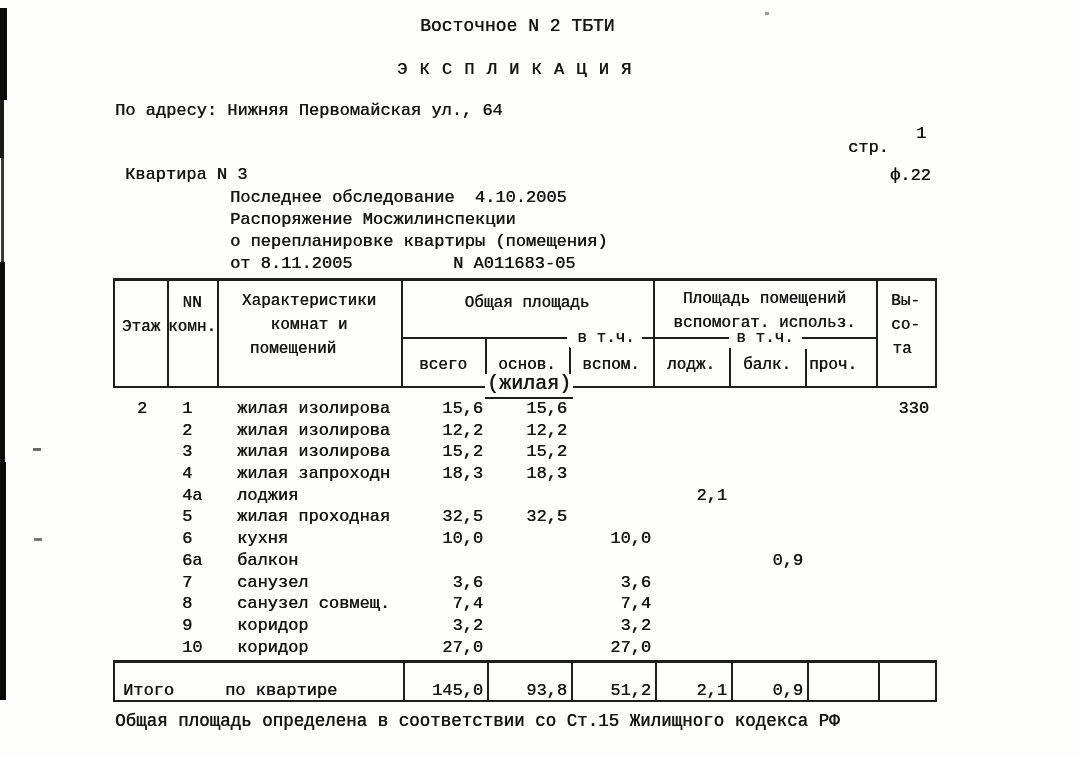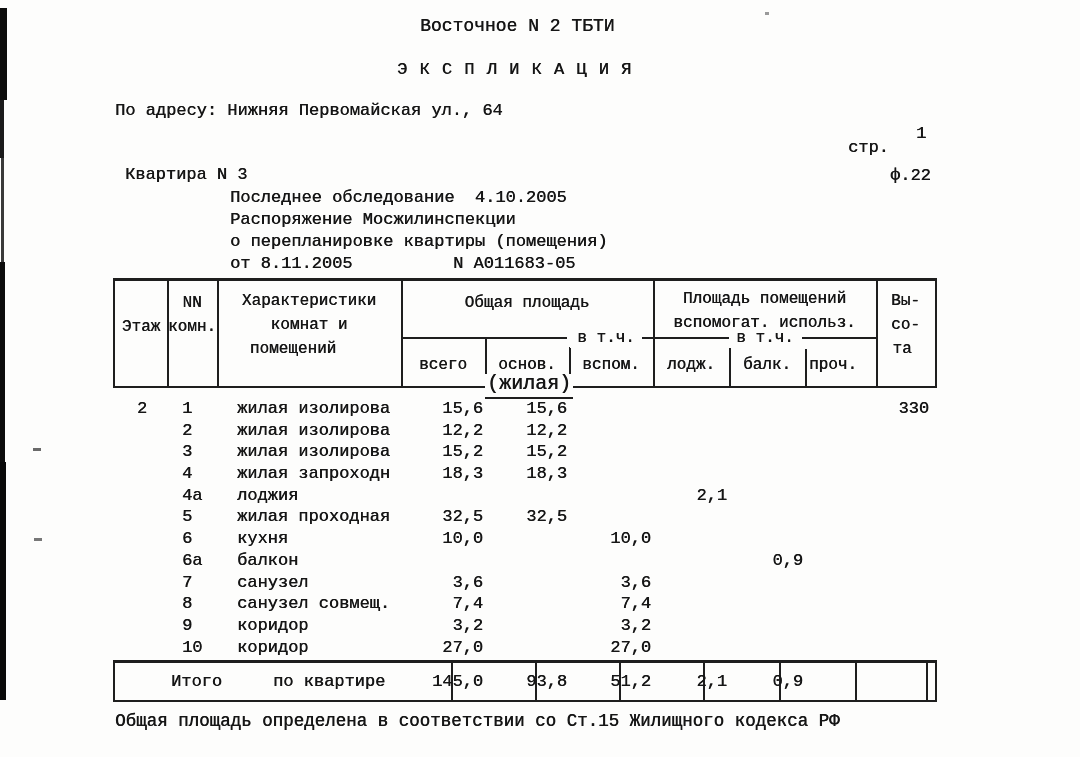--- a/index.html
+++ b/index.html
@@ -38,22 +38,22 @@
   .c-room{padding-left:13px;}
   .c-desc{padding-left:18px;}
   .c-num{text-align:right;padding-right:4px;}
   .c-height{text-align:right;padding-right:6px;}
   .totals{
     position:absolute;left:0;top:382px;width:824px;height:42px;box-sizing:border-box;
     border:2px solid #1e1e1e;border-top-width:3px;
     display:grid;grid-template-columns:288px 84px 84px 84px 76px 76px 71px 57px;
     font-size:17px;align-items:center;
   }
-  .tot-cell{height:100%;display:flex;align-items:center;justify-content:flex-end;
-    padding-right:4px;border-left:2px solid #1e1e1e;box-sizing:border-box;white-space:pre;margin-left:48px;}
+  .tot-cell{height:100%;display:flex;align-items:flex-end;justify-content:flex-end;
+    padding-right:4px;border-left:2px solid #1e1e1e;box-sizing:border-box;white-space:pre;}
   .tot-first{justify-content:flex-start;border-left:none;position:relative;}
   .tot-label{padding-left:8px;}
   .tot-scope{position:absolute;left:110px;}
 </style>
 </head>
 <body>
 
 <div class="page">
 
   <div class="artifact" style="left:0;top:8px;width:7px;height:92px;"></div>

